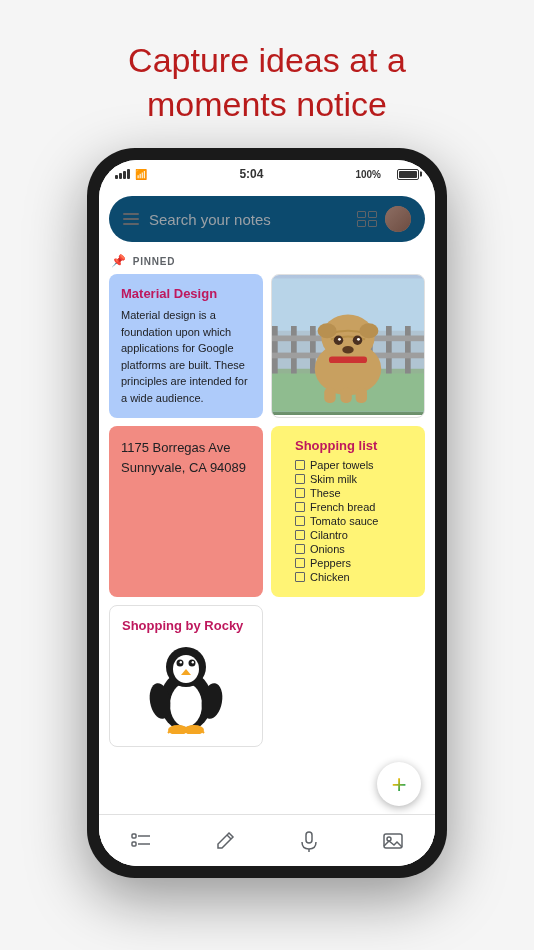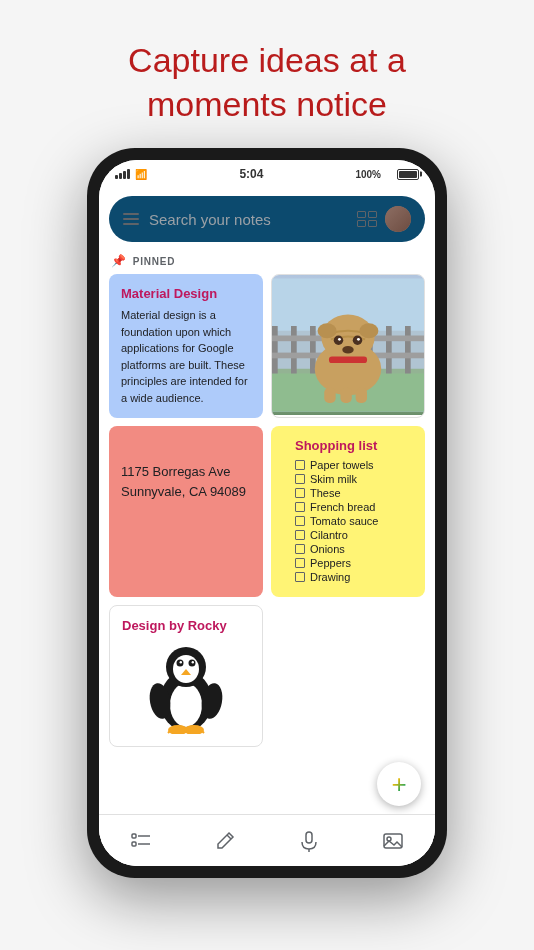--- a/index.html
+++ b/index.html
@@ -457,21 +457,21 @@
               <rect x="60" y="82" width="40" height="7" rx="3" fill="#cc3333"></rect>
 
               <rect x="55" y="115" width="12" height="16" rx="5" fill="#c8a060"></rect>
               <rect x="72" y="115" width="12" height="16" rx="5" fill="#c8a060"></rect>
               <rect x="88" y="115" width="12" height="16" rx="5" fill="#c8a060"></rect>
             </svg>
           </div>
         </div>
 
         <div class="note-card note-pink">
-          <div class="note-body" style="font-size:13px;font-weight:500;line-height:1.5;margin-top:24px;">1175 Borregas Ave Sunnyvale, CA 94089</div>
+          <div class="note-body" style="font-size:13px;font-weight:500;line-height:1.5;">1175 Borregas Ave Sunnyvale, CA 94089</div>
         </div>
 
         <div class="note-card note-yellow">
           <div class="note-title">Shopping list</div>
           <div>
             <div class="checklist-item">
                 <div class="checkbox-icon"></div>
                 <span>Paper towels</span>
               </div>
             <div class="checklist-item">
@@ -497,27 +497,27 @@
             <div class="checklist-item">
                 <div class="checkbox-icon"></div>
                 <span>Onions</span>
               </div>
             <div class="checklist-item">
                 <div class="checkbox-icon"></div>
                 <span>Peppers</span>
               </div>
             <div class="checklist-item">
                 <div class="checkbox-icon"></div>
-                <span>Drawing</span>
+                <span>Chicken</span>
               </div>
           </div>
         </div>
 
         <div class="note-card note-white">
-          <div class="note-title">Design by Rocky</div>
+          <div class="note-title">Shopping by Rocky</div>
           <div class="penguin-svg-container">
             <svg width="80" height="95" viewBox="0 0 80 95" xmlns="http://www.w3.org/2000/svg">
 
               <ellipse cx="40" cy="62" rx="26" ry="30" fill="#1a1a1a"></ellipse>
 
               <ellipse cx="40" cy="66" rx="16" ry="22" fill="#ffffff"></ellipse>
 
               <ellipse cx="40" cy="28" rx="20" ry="20" fill="#1a1a1a"></ellipse>
 
               <ellipse cx="40" cy="30" rx="13" ry="14" fill="#ffffff"></ellipse>

